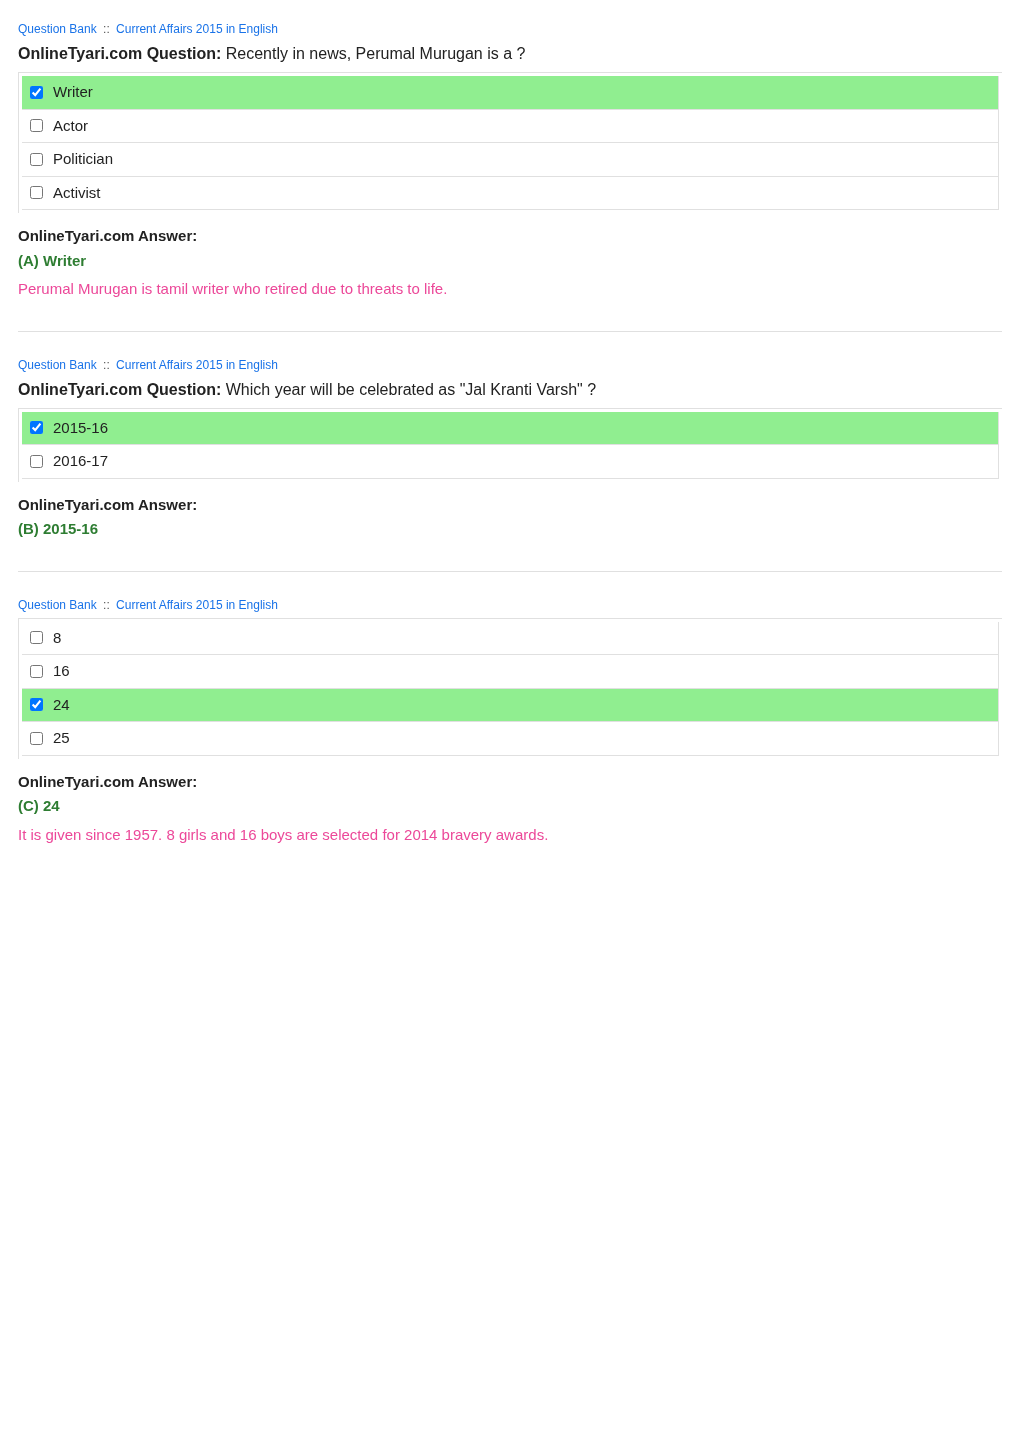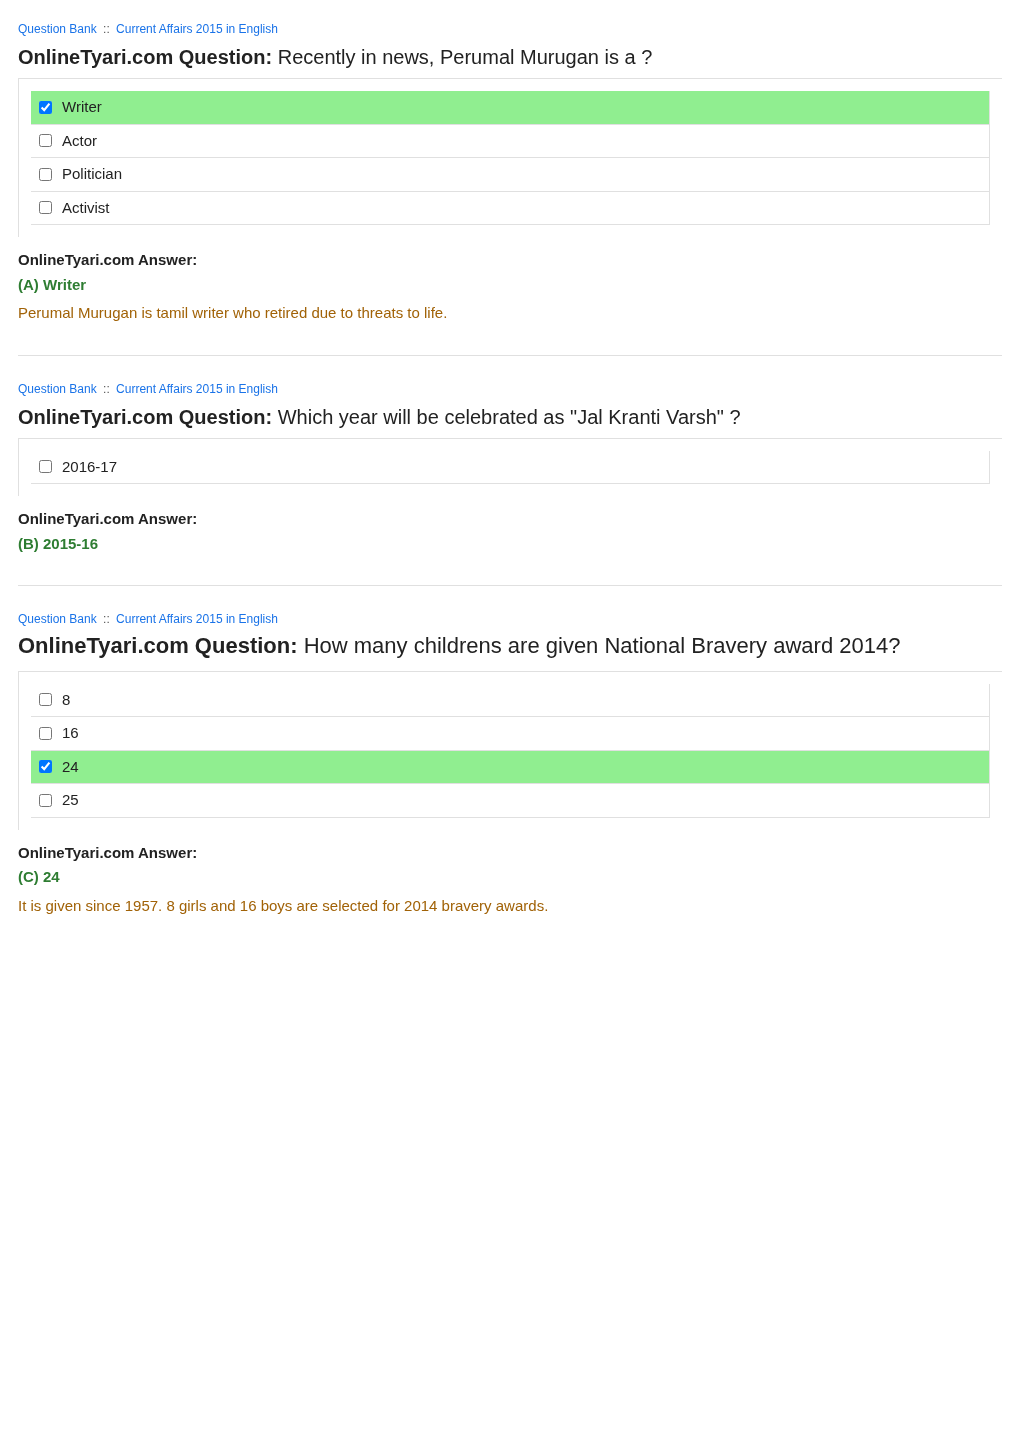--- a/index.html
+++ b/index.html
@@ -26,35 +26,35 @@
     .breadcrumb .sep {
       color: #555;
       margin: 0 3px;
     }
 
     .question-block {
       margin-bottom: 30px;
     }
 
     .question-title {
-      font-size: 20px;
+      font-size: 16px;
       font-weight: bold;
       margin-bottom: 6px;
     }
     .question-title .brand {
       font-weight: bold;
     }
     .question-title .question-text {
       font-weight: normal;
     }
 
     .options-list {
       list-style: none;
       margin: 0;
-      padding: 12px;
+      padding: 3px;
       margin-bottom: 12px;
       border: 1px solid #e0e0e0;
       border-right: none;
       border-bottom: none;
     }
 
     .option-item {
       display: flex;
       align-items: center;
       border-bottom: 1px solid #e0e0e0;
@@ -88,21 +88,21 @@
 
     .answer-value {
       font-weight: bold;
       color: #2e7d32;
       font-size: 15px;
       margin-bottom: 6px;
     }
 
     .answer-explanation {
       font-size: 15px;
-      color: #a16207;
+      color: #ec4899;
     }
 
     .divider {
       border: none;
       border-top: 1px solid #e0e0e0;
       margin: 24px 0;
     }
 
     .big-question {
       font-size: 22px;
@@ -146,34 +146,37 @@
         <div class="answer-label">OnlineTyari.com Answer:</div>
         <div class="answer-value">(A) Writer</div>
         <div class="answer-explanation">Perumal Murugan is tamil writer who retired due to threats to life.</div>
       </div>
     </div>
     <hr class="divider">
     <div class="question-block">
       <div class="breadcrumb"><span>Question Bank</span><span class="sep"> :: </span><span>Current Affairs 2015 in English</span></div>
       <div class="question-title"><span class="brand">OnlineTyari.com Question:</span> <span class="question-text">Which year will be celebrated as "Jal Kranti Varsh" ?</span></div>
       <ul class="options-list">
+        <li class="option-item selected">
+          <input type="checkbox" checked="" style="">
+          <span class="option-label">2015-16</span>
+        </li>
         <li class="option-item">
           <input type="checkbox" style="">
           <span class="option-label">2016-17</span>
         </li>
       </ul>
       <div class="answer-section">
         <div class="answer-label">OnlineTyari.com Answer:</div>
         <div class="answer-value">(B) 2015-16</div>
       </div>
     </div>
     <hr class="divider">
     <div class="question-block">
       <div class="breadcrumb"><span>Question Bank</span><span class="sep"> :: </span><span>Current Affairs 2015 in English</span></div>
-      <div class="big-question"><span class="brand">OnlineTyari.com Question:</span> <span class="question-text">How many childrens are given National Bravery award 2014?</span></div>
       <ul class="options-list">
         <li class="option-item">
           <input type="checkbox" style="">
           <span class="option-label">8</span>
         </li>
         <li class="option-item">
           <input type="checkbox" style="">
           <span class="option-label">16</span>
         </li>
         <li class="option-item selected">

